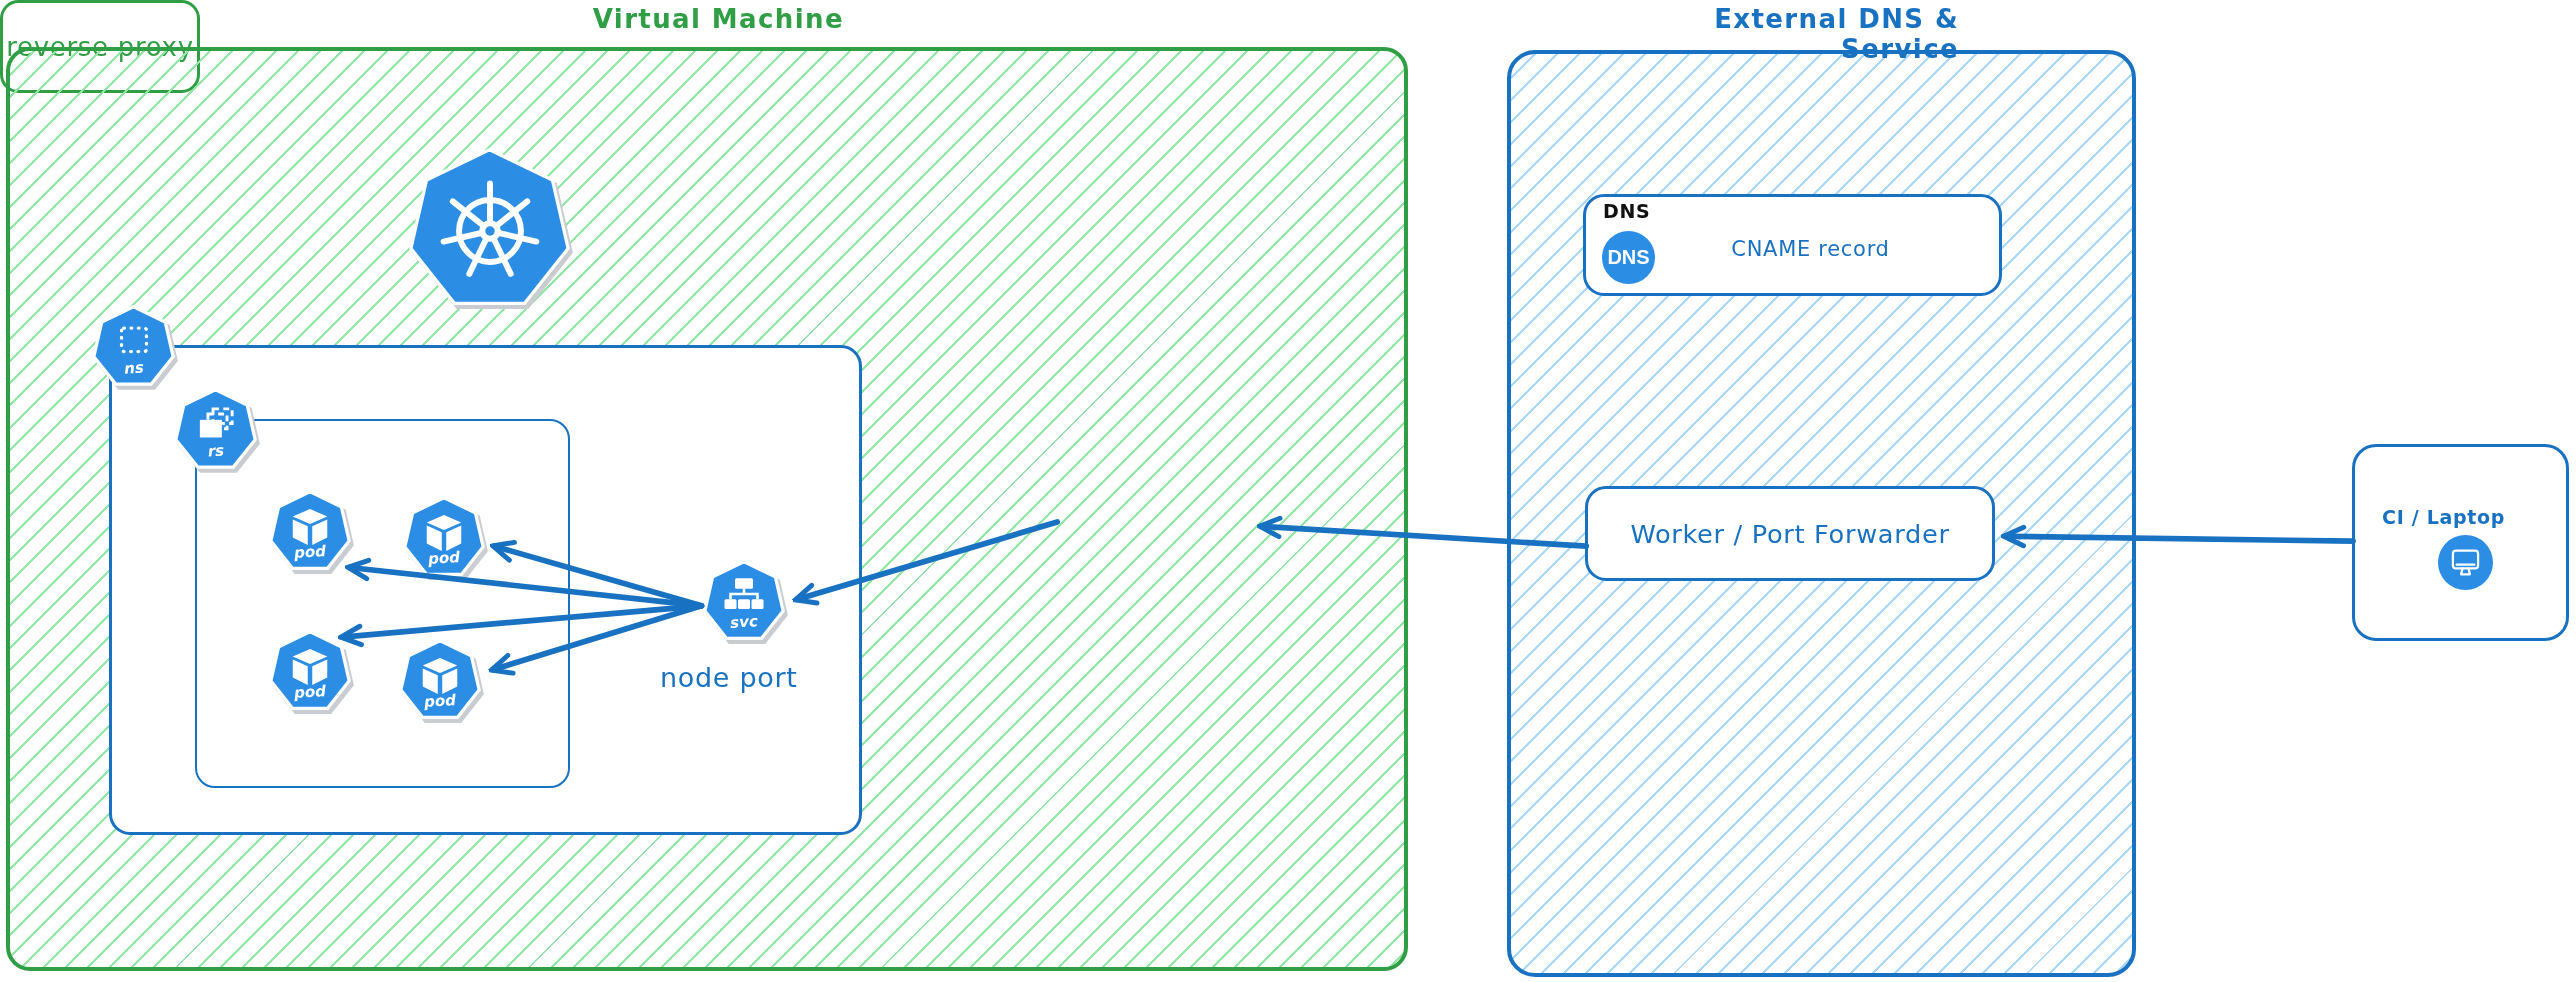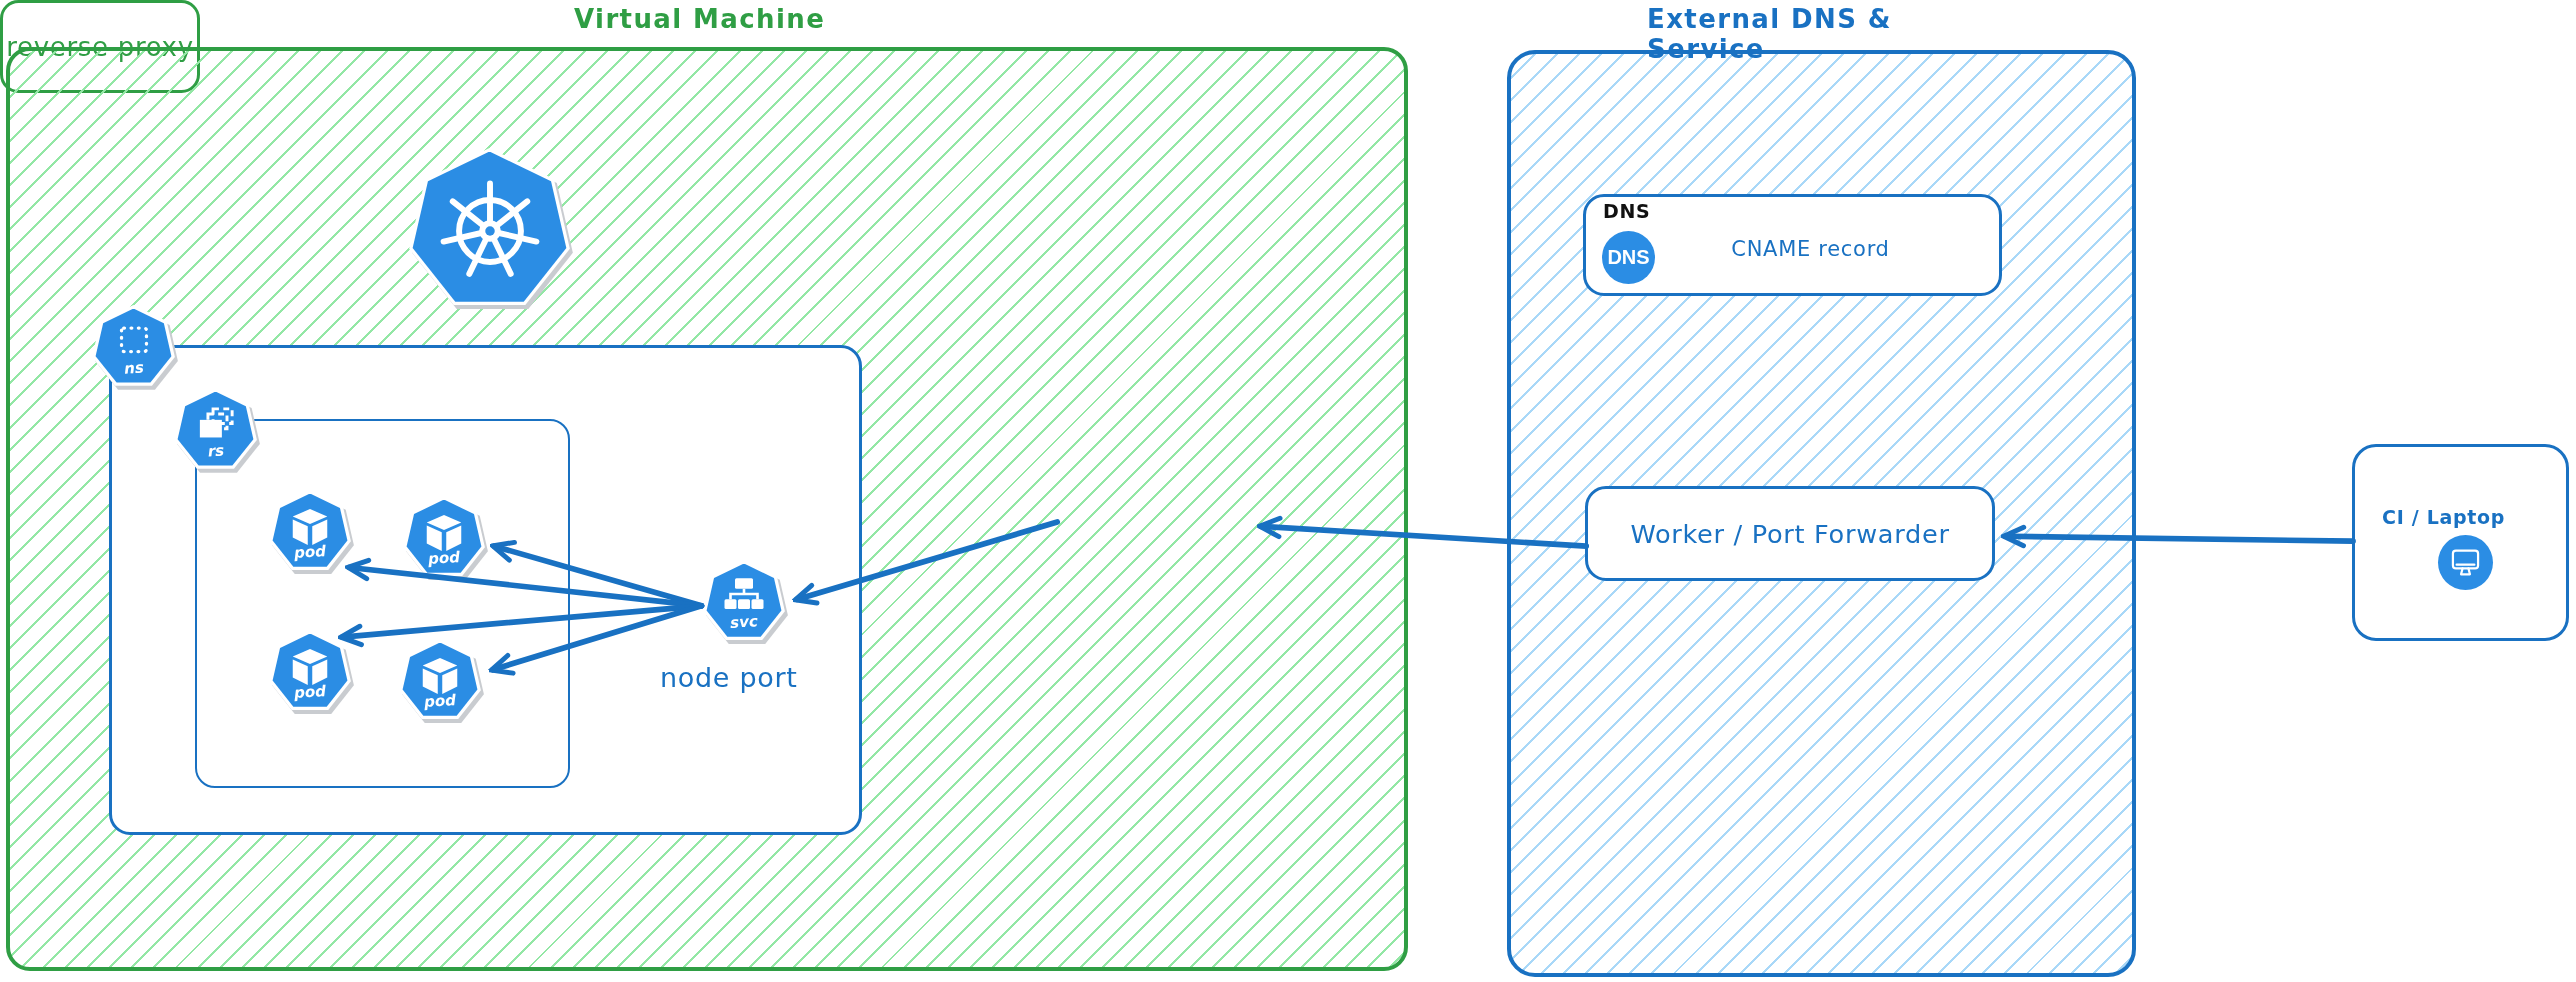--- a/index.html
+++ b/index.html
@@ -6,21 +6,21 @@
   .canvas{position:relative;width:2576px;height:983px;background:#fff;overflow:hidden;
           font-family:"DejaVu Sans","Liberation Sans",sans-serif;}
 
   
   .group{position:absolute;box-sizing:border-box;}
   .vm-box{left:5.7px;top:47px;width:1402px;height:924px;border:4.3px solid #2f9e44;border-radius:24px;
           background:repeating-linear-gradient(135deg,#93e7a5 0px,#93e7a5 2.1px,transparent 2.1px,transparent 15.6px);}
   .ext-box{left:1507px;top:50px;width:629px;height:927px;border:4.3px solid #1971c2;border-radius:28px;
           background:repeating-linear-gradient(135deg,#a9d8f8 0px,#a9d8f8 2.1px,transparent 2.1px,transparent 15.6px);}
 
-  .group-title{position:absolute;font-size:26px;letter-spacing:1.4px;font-weight:bold;text-align:left;}
+  .group-title{position:absolute;font-size:26px;letter-spacing:1.4px;font-weight:bold;text-align:right;}
   .vm-title{left:574px;top:4.3px;width:270px;color:#2f9e44;}
   .ext-title{left:1647px;top:4.3px;width:312px;color:#1971c2;}
 
   
   .card{position:absolute;box-sizing:border-box;background:#fff;border:3.6px solid #1971c2;}
   .ns-box{left:109px;top:345px;width:753px;height:490px;border-radius:21px;}
   .rs-box{left:195px;top:419px;width:375px;height:369px;border-width:2.8px;border-radius:20px;}
   .dns-box{left:1583px;top:194px;width:419px;height:102px;border-radius:21px;}
   .worker-box{left:1585px;top:486px;width:410px;height:95px;border-radius:21px;
               display:flex;align-items:center;justify-content:center;}

